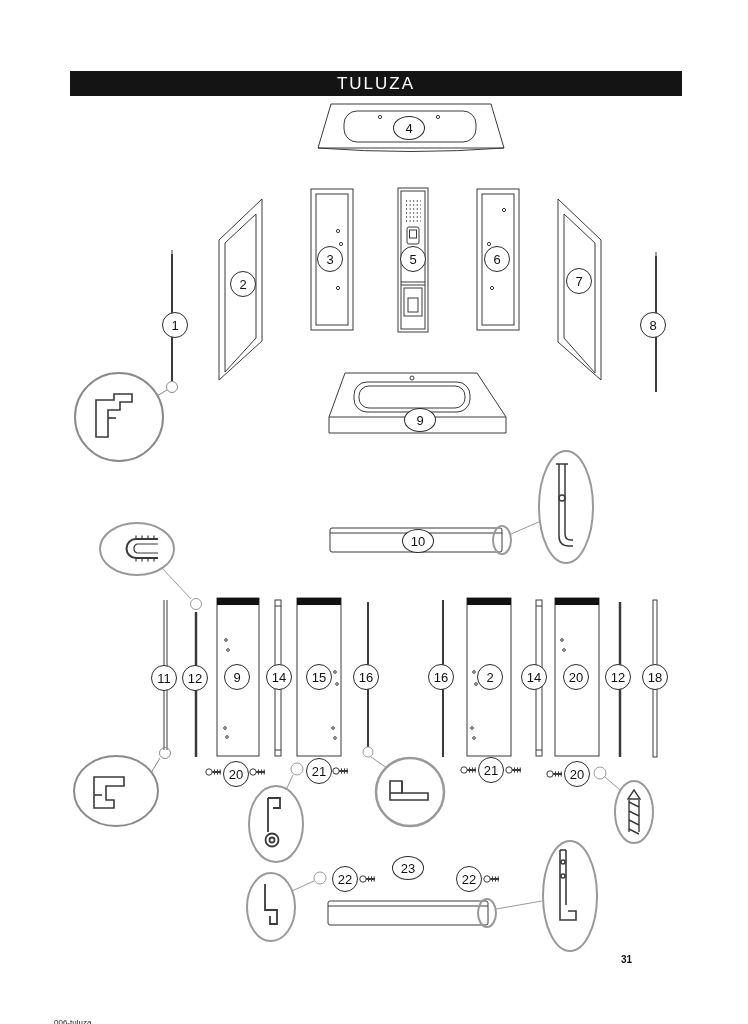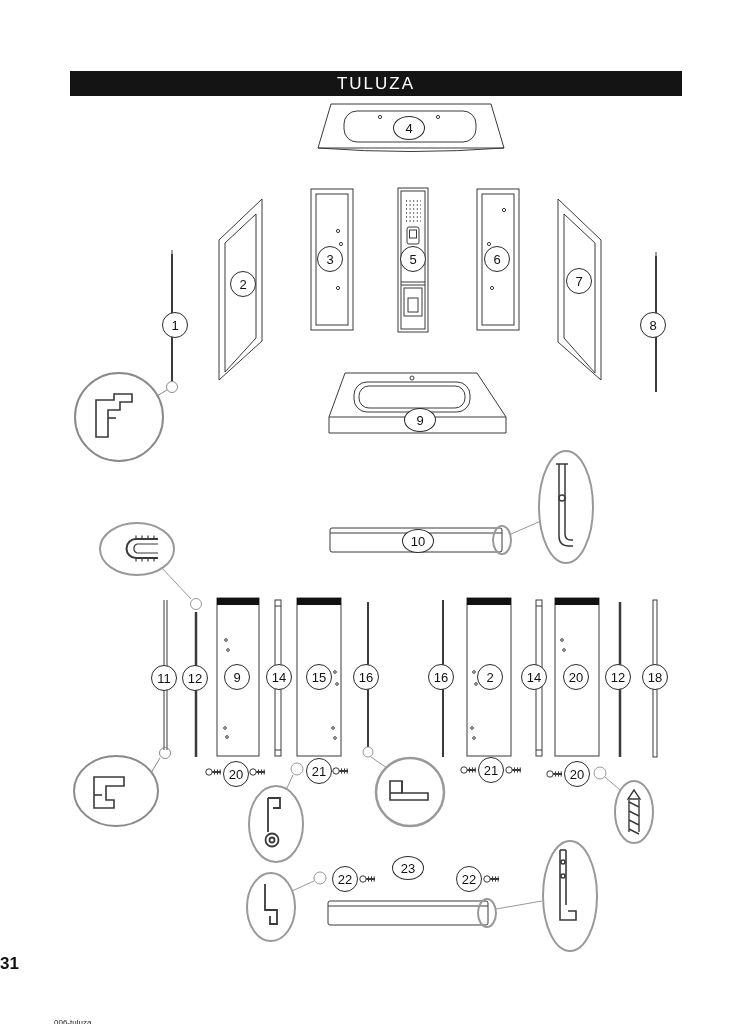--- a/index.html
+++ b/index.html
@@ -11,22 +11,22 @@
     background:#141414; color:#fff; display:flex; align-items:center; justify-content:center;
     font-size:17px; letter-spacing:2px;
   }
   svg.art { position:absolute; left:0; top:0; }
   .callout {
     position:absolute; width:26px; height:26px; border:1.6px solid #2b2b2b; border-radius:50%;
     background:#fff; display:flex; align-items:center; justify-content:center;
     font-size:13px; color:#111; z-index:2; line-height:1;
   }
   .callout.wide { width:32px; height:24px; }
-  .page-number { position:absolute; left:0; top:954px; width:632px; text-align:left;
-    font-weight:bold; font-size:17px; color:#111; }
+  .page-number { position:absolute; left:0; top:954px; width:632px; text-align:right;
+    font-weight:bold; font-size:10px; color:#111; }
   .footer { position:absolute; left:54px; top:995px; font-size:8px; color:#222; line-height:11px; white-space:pre; }
 </style>
 </head>
 <body>
 
 <div class="page">
 
   <div class="title-bar">
     <span>TULUZA</span>
   </div>

